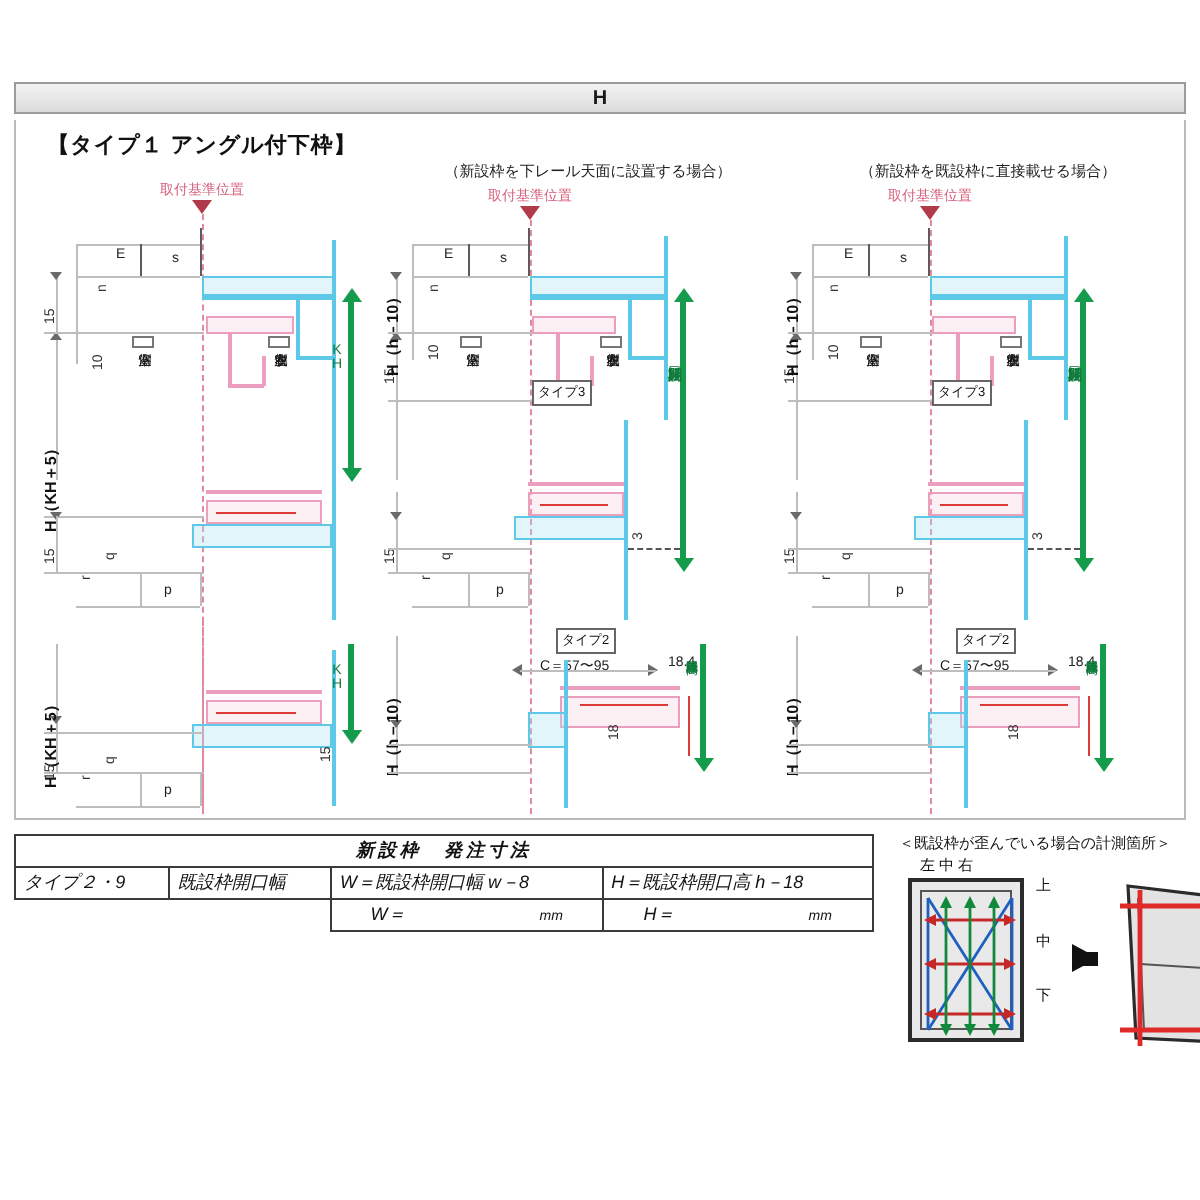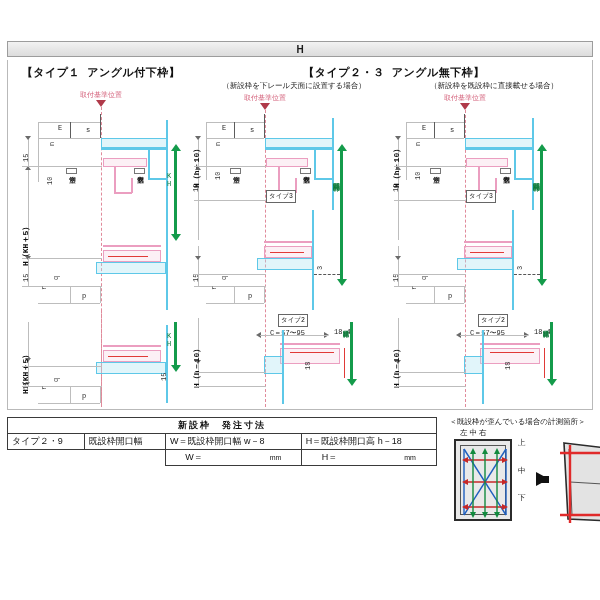--- a/index.html
+++ b/index.html
@@ -21,21 +21,21 @@
     display:flex; align-items:center; justify-content:center;
     font-size:10px; font-weight:bold; color:#1a1a1a;
   }
 
   
   .frame{
     position:absolute; left:7px; top:60px; width:586px; height:350px;
     border:1px solid #b9b9b9; border-top:none; background:#fff;
   }
 
-  .panel{ position:absolute; top:0; height:350px;font-family:Liberation Mono, monospace; }
+  .panel{ position:absolute; top:0; height:350px; }
   .panel.p1{ left:0;   width:186px; }
   .panel.p2{ left:186px; width:200px; }
   .panel.p3{ left:386px; width:200px; }
 
   .ptitle{
     position:absolute; top:5px; left:0; width:100%;
     text-align:center; font-size:11px; font-weight:bold; color:#111;
     letter-spacing:.5px;
   }
   .ptitle.wide{ left:0; width:400px; }
@@ -128,21 +128,21 @@
     border-right:5px solid #6a6a6a;
   }
 
   
   .otable{
     position:absolute; left:7px; top:417px; width:430px;
     border-collapse:collapse; font-size:9px; color:#111;
   }
   .otable td{
     border:1px solid #3a3a3a; padding:1px 4px; height:15px;
-    background:#fff; white-space:nowrap;
+    background:#fff; white-space:nowrap;font-style:italic;
   }
   .otable td.hd{ text-align:center; font-weight:bold; letter-spacing:2px; }
   .otable td.c{ text-align:center; }
   .otable td.nb{ border:none; background:transparent; }
   .mm{ font-size:7px; }
 
   
   .legend{
     position:absolute; left:8px; top:474px; display:flex; align-items:center;
     gap:4px; font-size:8.5px; color:#111;
@@ -263,21 +263,20 @@
       <div class="ln h thin" style="left:14px;top:326px;width:80px;"></div>
       <div class="dimv" style="left:44px;top:308px;height:14px;">q</div>
       <div class="dimv" style="left:32px;top:316px;height:14px;">r</div>
       <div class="htxt" style="left:74px;top:332px;">p</div>
       <div class="ln h thin" style="left:30px;top:343px;width:62px;"></div>
       <div class="ln v thin" style="left:62px;top:326px;height:17px;"></div>
       <div class="ln v thin" style="left:92px;top:326px;height:17px;"></div>
     </div>
 
     <div class="panel p2">
-      <div class="ptitle wide" style="left:0;">【タイプ２・３ アングル無下枠】</div>
       <div class="psub">（新設枠を下レール天面に設置する場合）</div>
       <div class="refmark" style="left:26px;top:33px;">取付基準位置</div>
       <div class="tri" style="left:66px;top:43px;"></div>
       <div class="refline" style="left:71px;top:50px;height:297px;"></div>
 
       <div class="ln h thin" style="left:12px;top:62px;width:58px;"></div>
       <div class="ln h thin" style="left:12px;top:78px;width:58px;"></div>
       <div class="ln v thin" style="left:12px;top:62px;height:58px;"></div>
       <div class="ln v dk" style="left:40px;top:62px;height:16px;"></div>
       <div class="ln v dk" style="left:70px;top:54px;height:24px;"></div>

